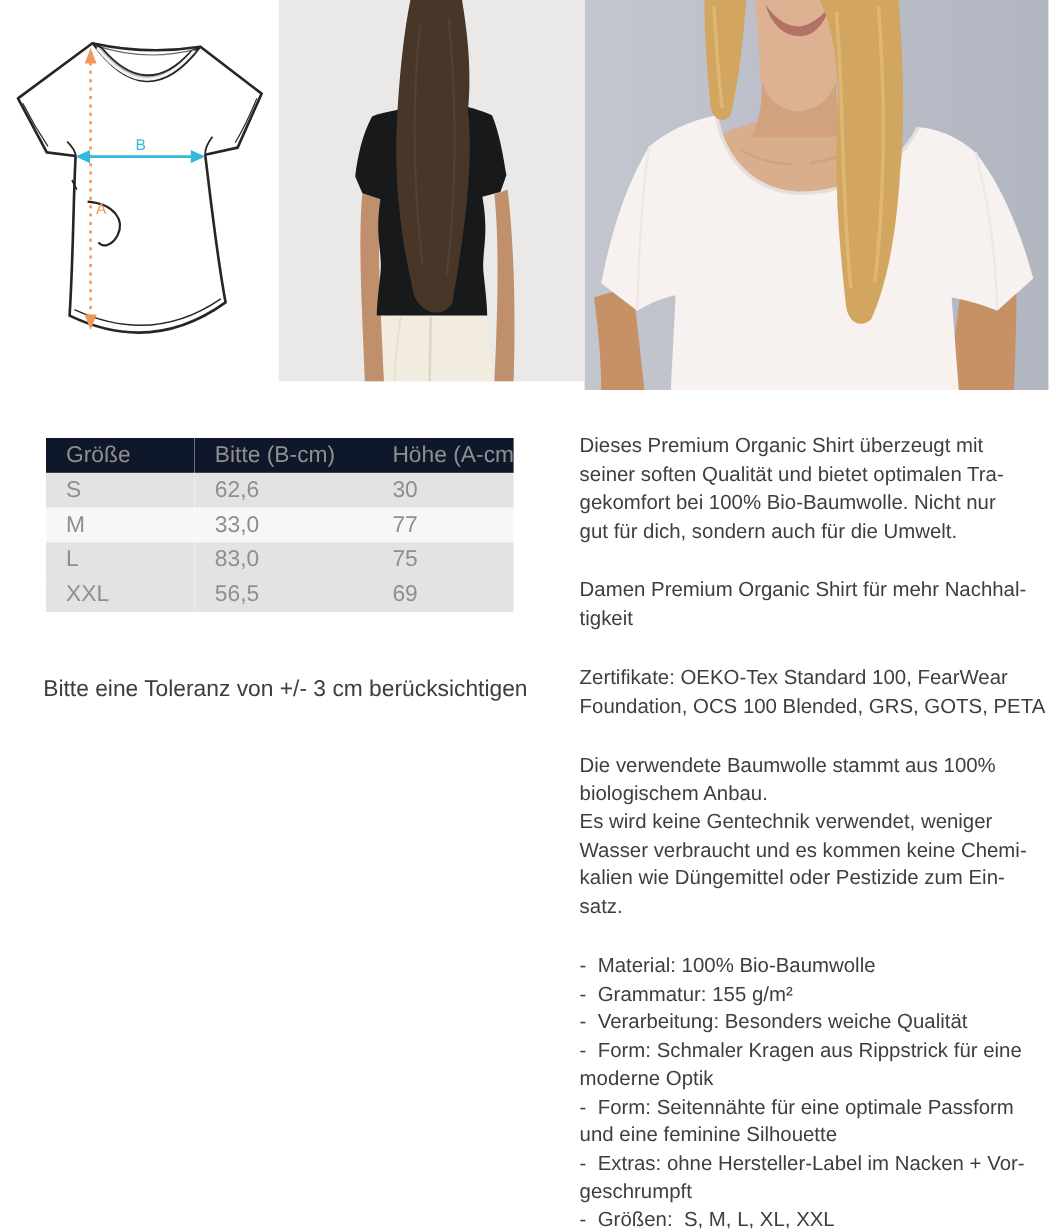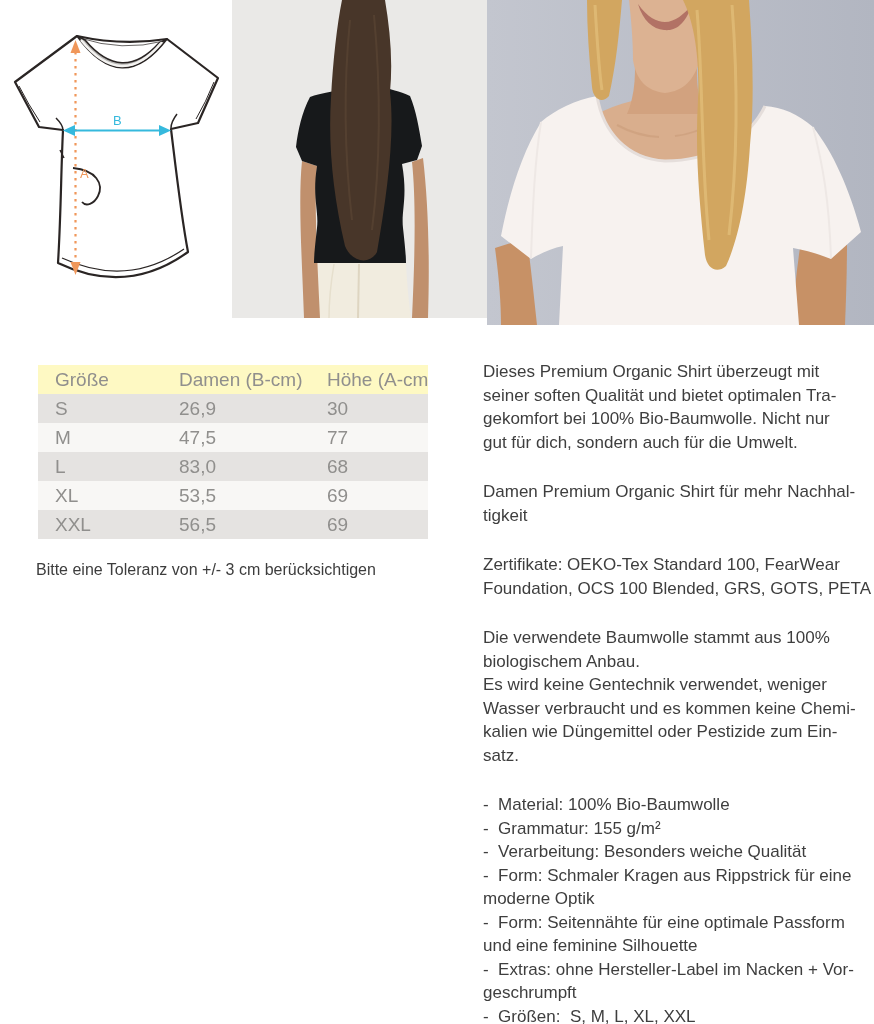--- a/index.html
+++ b/index.html
@@ -10,25 +10,25 @@
   .img-diagram{left:0;width:232px;height:320px;background:#fff;}
   .img-back{left:232px;width:255px;height:318px;}
   .img-front{left:487px;width:387px;height:325px;}
   .img svg{display:block;}
 
   .table-wrap{position:absolute;left:38px;top:365px;}
   table.size-table{border-collapse:collapse;table-layout:fixed;width:390px;
     font-size:19px;color:#908f8d;}
   table.size-table th,table.size-table td{font-weight:400;text-align:left;
     padding:0 0 0 17px;height:29px;white-space:nowrap;overflow:hidden;}
-  table.size-table thead tr{background:#fef9c3;}
+  table.size-table thead tr{background:#0f172a;}
   table.size-table tbody tr.alt{background:#e5e3e1;}
   table.size-table tbody tr.lgt{background:#f8f7f5;}
 
-  .note{position:absolute;left:36px;top:545px;font-size:16px;color:#3d3d3d;white-space:nowrap;}
+  .note{position:absolute;left:36px;top:545px;font-size:19px;color:#3d3d3d;white-space:nowrap;}
 
   .description{position:absolute;left:483px;top:360px;width:420px;
     font-size:17px;line-height:23.5px;color:#3e3e3e;}
   .description p{margin:0 0 26px 0;white-space:pre-wrap;}
   .description p.bullet{margin:0;}
 </style>
 </head>
 <body>
 
 <div class="page">
@@ -145,44 +145,39 @@
   <div class="table-wrap">
     <table class="size-table">
       <colgroup>
           <col style="width:124px">
           <col style="width:148px">
           <col style="width:118px">
         </colgroup>
       <thead>
         <tr>
           <th>Größe</th>
-          <th>Damen (B-cm)</th>
+          <th>Bitte (B-cm)</th>
           <th>Höhe (A-cm)</th>
         </tr>
       </thead>
       <tbody>
         <tr class="alt">
           <td>S</td>
-          <td>26,9</td>
+          <td>62,6</td>
           <td>30</td>
         </tr>
         <tr class="lgt">
           <td>M</td>
-          <td>47,5</td>
+          <td>33,0</td>
           <td>77</td>
         </tr>
         <tr class="alt">
           <td>L</td>
           <td>83,0</td>
-          <td>68</td>
-        </tr>
-        <tr class="lgt">
-          <td>XL</td>
-          <td>53,5</td>
-          <td>69</td>
+          <td>75</td>
         </tr>
         <tr class="alt">
           <td>XXL</td>
           <td>56,5</td>
           <td>69</td>
         </tr>
       </tbody>
     </table>
   </div>
 

